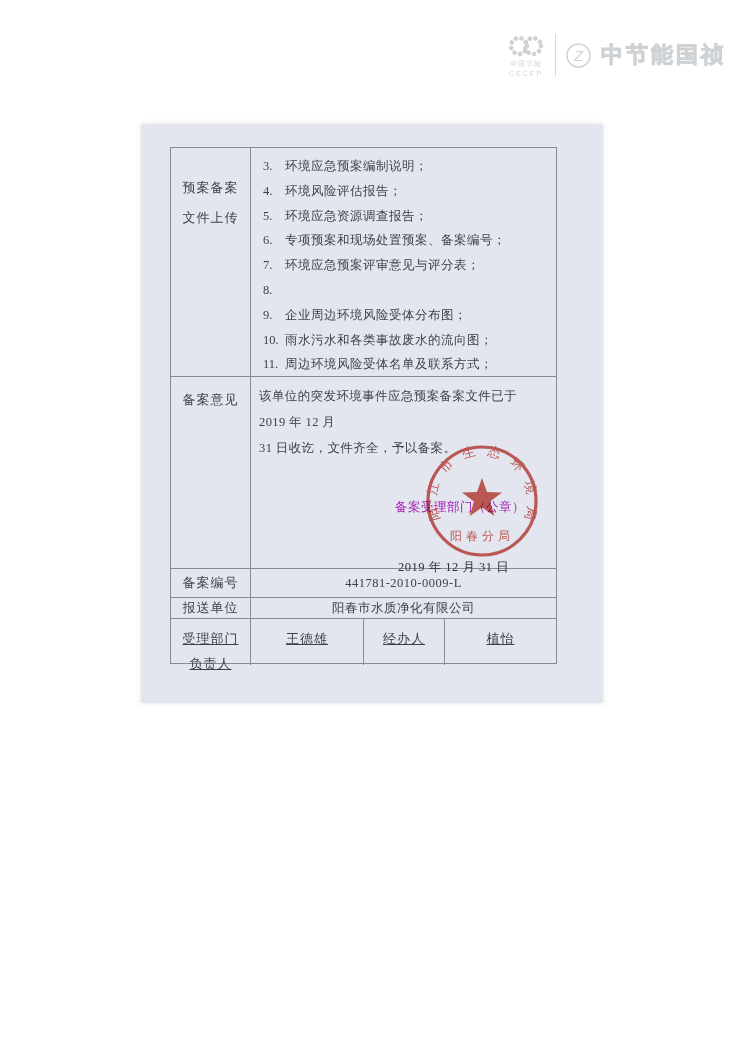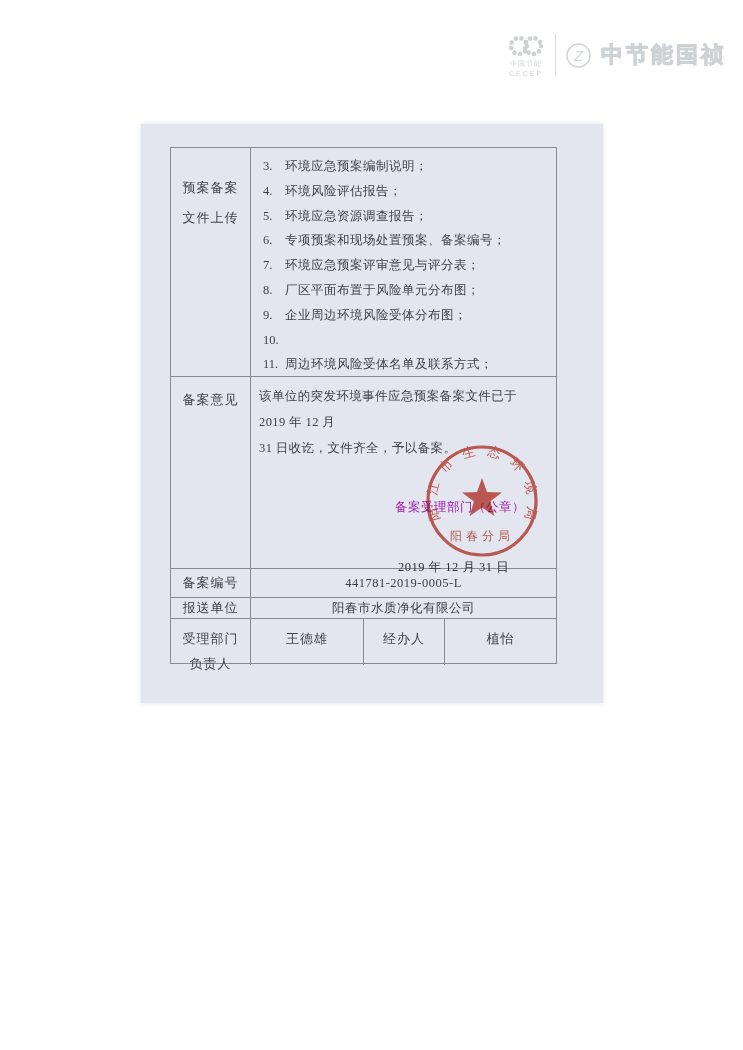--- a/index.html
+++ b/index.html
@@ -24,21 +24,21 @@
   
   .sheet{
     position:absolute;left:141px;top:124px;width:462px;height:579px;
     background:#e3e6ef;box-shadow:0 0 5px rgba(170,176,195,.35);
   }
   .filing-table{
     position:absolute;left:29px;top:23px;width:387px;height:517px;
     border:1px solid #868c97;box-sizing:border-box;color:#3d3f49;
   }
   .t-row{display:flex;border-bottom:1px solid #868c97;box-sizing:border-box;}
-  .t-row:last-child{border-bottom:none;}
+  .t-row:last-child{border-bottom:none;text-decoration:underline;}
   .h-cell{
     width:80px;flex:0 0 80px;border-right:1px solid #868c97;box-sizing:border-box;
     text-align:center;font-size:13px;letter-spacing:1px;
   }
   .c-cell{flex:1;position:relative;box-sizing:border-box;}
   
   .row-upload{height:229px;}
   .row-upload .h-cell{padding-top:25px;line-height:30px;}
   .upload-list{padding:6px 4px 0 12px;overflow:hidden;height:221px;font-size:12.5px;}
   .upload-item{height:24.8px;line-height:24.8px;display:flex;white-space:nowrap;}
@@ -111,28 +111,28 @@
           <div class="upload-item">
               <span class="num">6.</span>
               <span class="txt">专项预案和现场处置预案、备案编号；</span>
             </div>
           <div class="upload-item">
               <span class="num">7.</span>
               <span class="txt">环境应急预案评审意见与评分表；</span>
             </div>
           <div class="upload-item">
               <span class="num">8.</span>
-              <span class="txt">厂区平面布置于风险单元分布图；</span>
             </div>
           <div class="upload-item">
               <span class="num">9.</span>
               <span class="txt">企业周边环境风险受体分布图；</span>
             </div>
           <div class="upload-item">
               <span class="num">10.</span>
+              <span class="txt">雨水污水和各类事故废水的流向图；</span>
             </div>
           <div class="upload-item">
               <span class="num">11.</span>
               <span class="txt">周边环境风险受体名单及联系方式；</span>
             </div>
         </div>
       </div>
     </div>
 
     <div class="t-row row-opinion">
@@ -153,21 +153,21 @@
           <text font-size="13" fill="#c5392e" letter-spacing="1">
             <textPath href="#sealArc" startOffset="50%" text-anchor="middle" textLength="182">阳江市生态环境局</textPath>
           </text>
           <text x="59" y="99" text-anchor="middle" font-size="12" letter-spacing="4" fill="#c5392e">阳春分局</text>
         </svg>
       </div>
     </div>
 
     <div class="t-row row-number">
       <div class="h-cell">备案编号</div>
-      <div class="c-cell">441781-2019-0005-L</div>
+      <div class="c-cell">441781-2010-0009-L</div>
     </div>
 
     <div class="t-row row-unit">
       <div class="h-cell">报送单位</div>
       <div class="c-cell">阳春市水质净化有限公司</div>
     </div>
 
     <div class="t-row row-people">
       <div class="h-cell">
         <div>受理部门</div>

